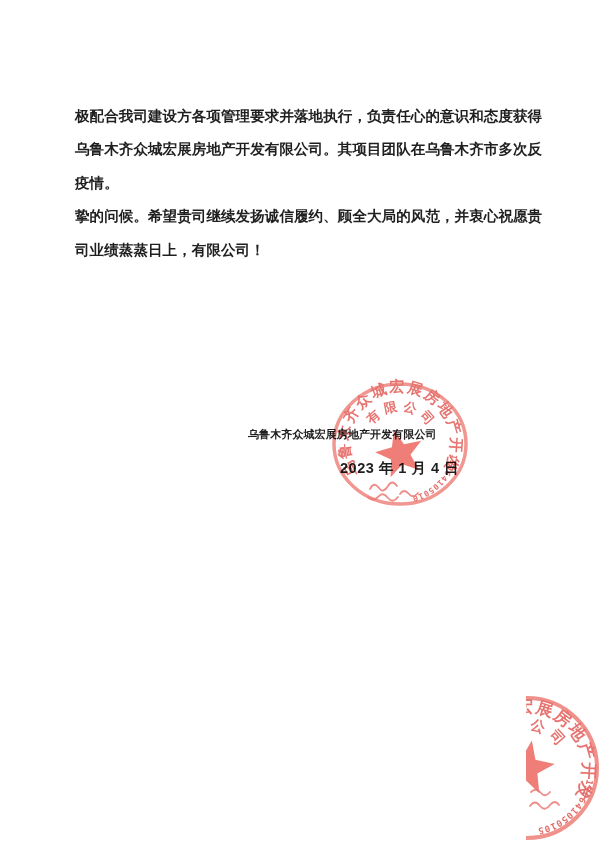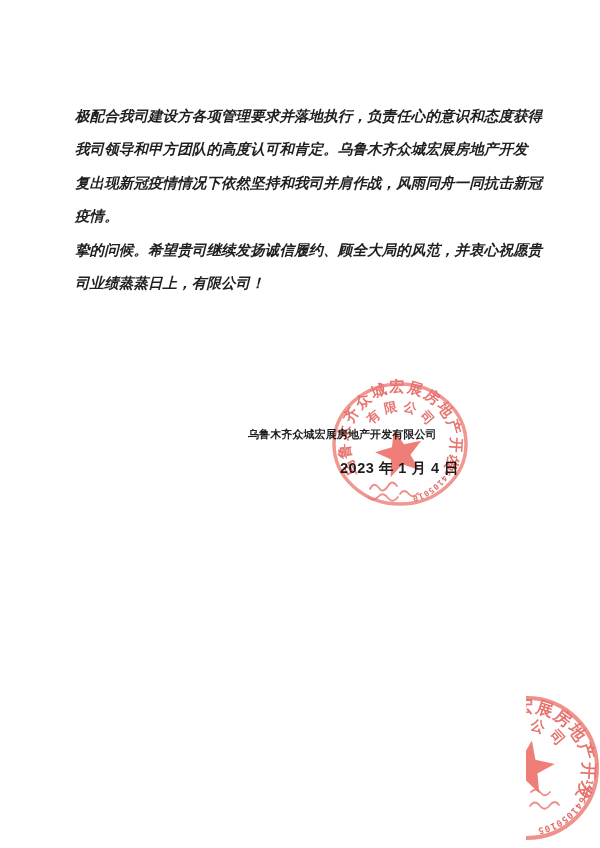--- a/index.html
+++ b/index.html
@@ -4,21 +4,21 @@
 <style>
   html,body{margin:0;padding:0;background:#ffffff;}
   .page{
     position:relative;width:600px;height:848px;background:#ffffff;overflow:hidden;
     font-family:"Liberation Sans",sans-serif;color:#1f1f1f;
   }
   .content{
     position:absolute;left:75px;top:100px;width:466px;
     font-size:14.5px;line-height:33.4px;font-weight:600;letter-spacing:0.1px;
   }
-  .line{white-space:nowrap;font-style:italic;}
+  .line{white-space:nowrap;}
   .indent{text-indent:2em;}
   .sig-company{
     position:absolute;left:248px;top:427px;font-size:11px;font-weight:600;
     white-space:nowrap;letter-spacing:0.1px;
   }
   .sig-date{
     position:absolute;left:340px;top:459px;font-size:14.5px;font-weight:600;
     white-space:nowrap;letter-spacing:0.5px;
   }
   .seal-overlay{
@@ -40,22 +40,21 @@
   .seal-star{fill:#ec655e;}
   .seal-squiggle{fill:none;stroke:#e5605a;stroke-width:1.8px;opacity:0.85;stroke-linecap:round;}
 </style>
 </head>
 <body>
 
 <div class="page">
 
   <div class="content">
     <div class="line">极配合我司建设方各项管理要求并落地执行，负责任心的意识和态度获得</div>
-    <div class="line">我司领导和甲方团队的高度认可和肯定。乌鲁木齐众城宏展房地产开发</div>
-    <div class="line">复出现新冠疫情情况下依然坚持和我司并肩作战，风雨同舟一同抗击新冠</div>
+    <div class="line">乌鲁木齐众城宏展房地产开发有限公司。其项目团队在乌鲁木齐市多次反</div>
     <div class="line">疫情。</div>
     <div class="line">挚的问候。希望贵司继续发扬诚信履约、顾全大局的风范，并衷心祝愿贵</div>
     <div class="line">司业绩蒸蒸日上，有限公司！</div>
   </div>
 
   <div class="sig-company">乌鲁木齐众城宏展房地产开发有限公司</div>
   <div class="sig-date">2023 年 1 月 4 日</div>
 
   <svg class="seal-overlay" width="600" height="848" viewBox="0 0 600 848" aria-hidden="true">
     <defs>

